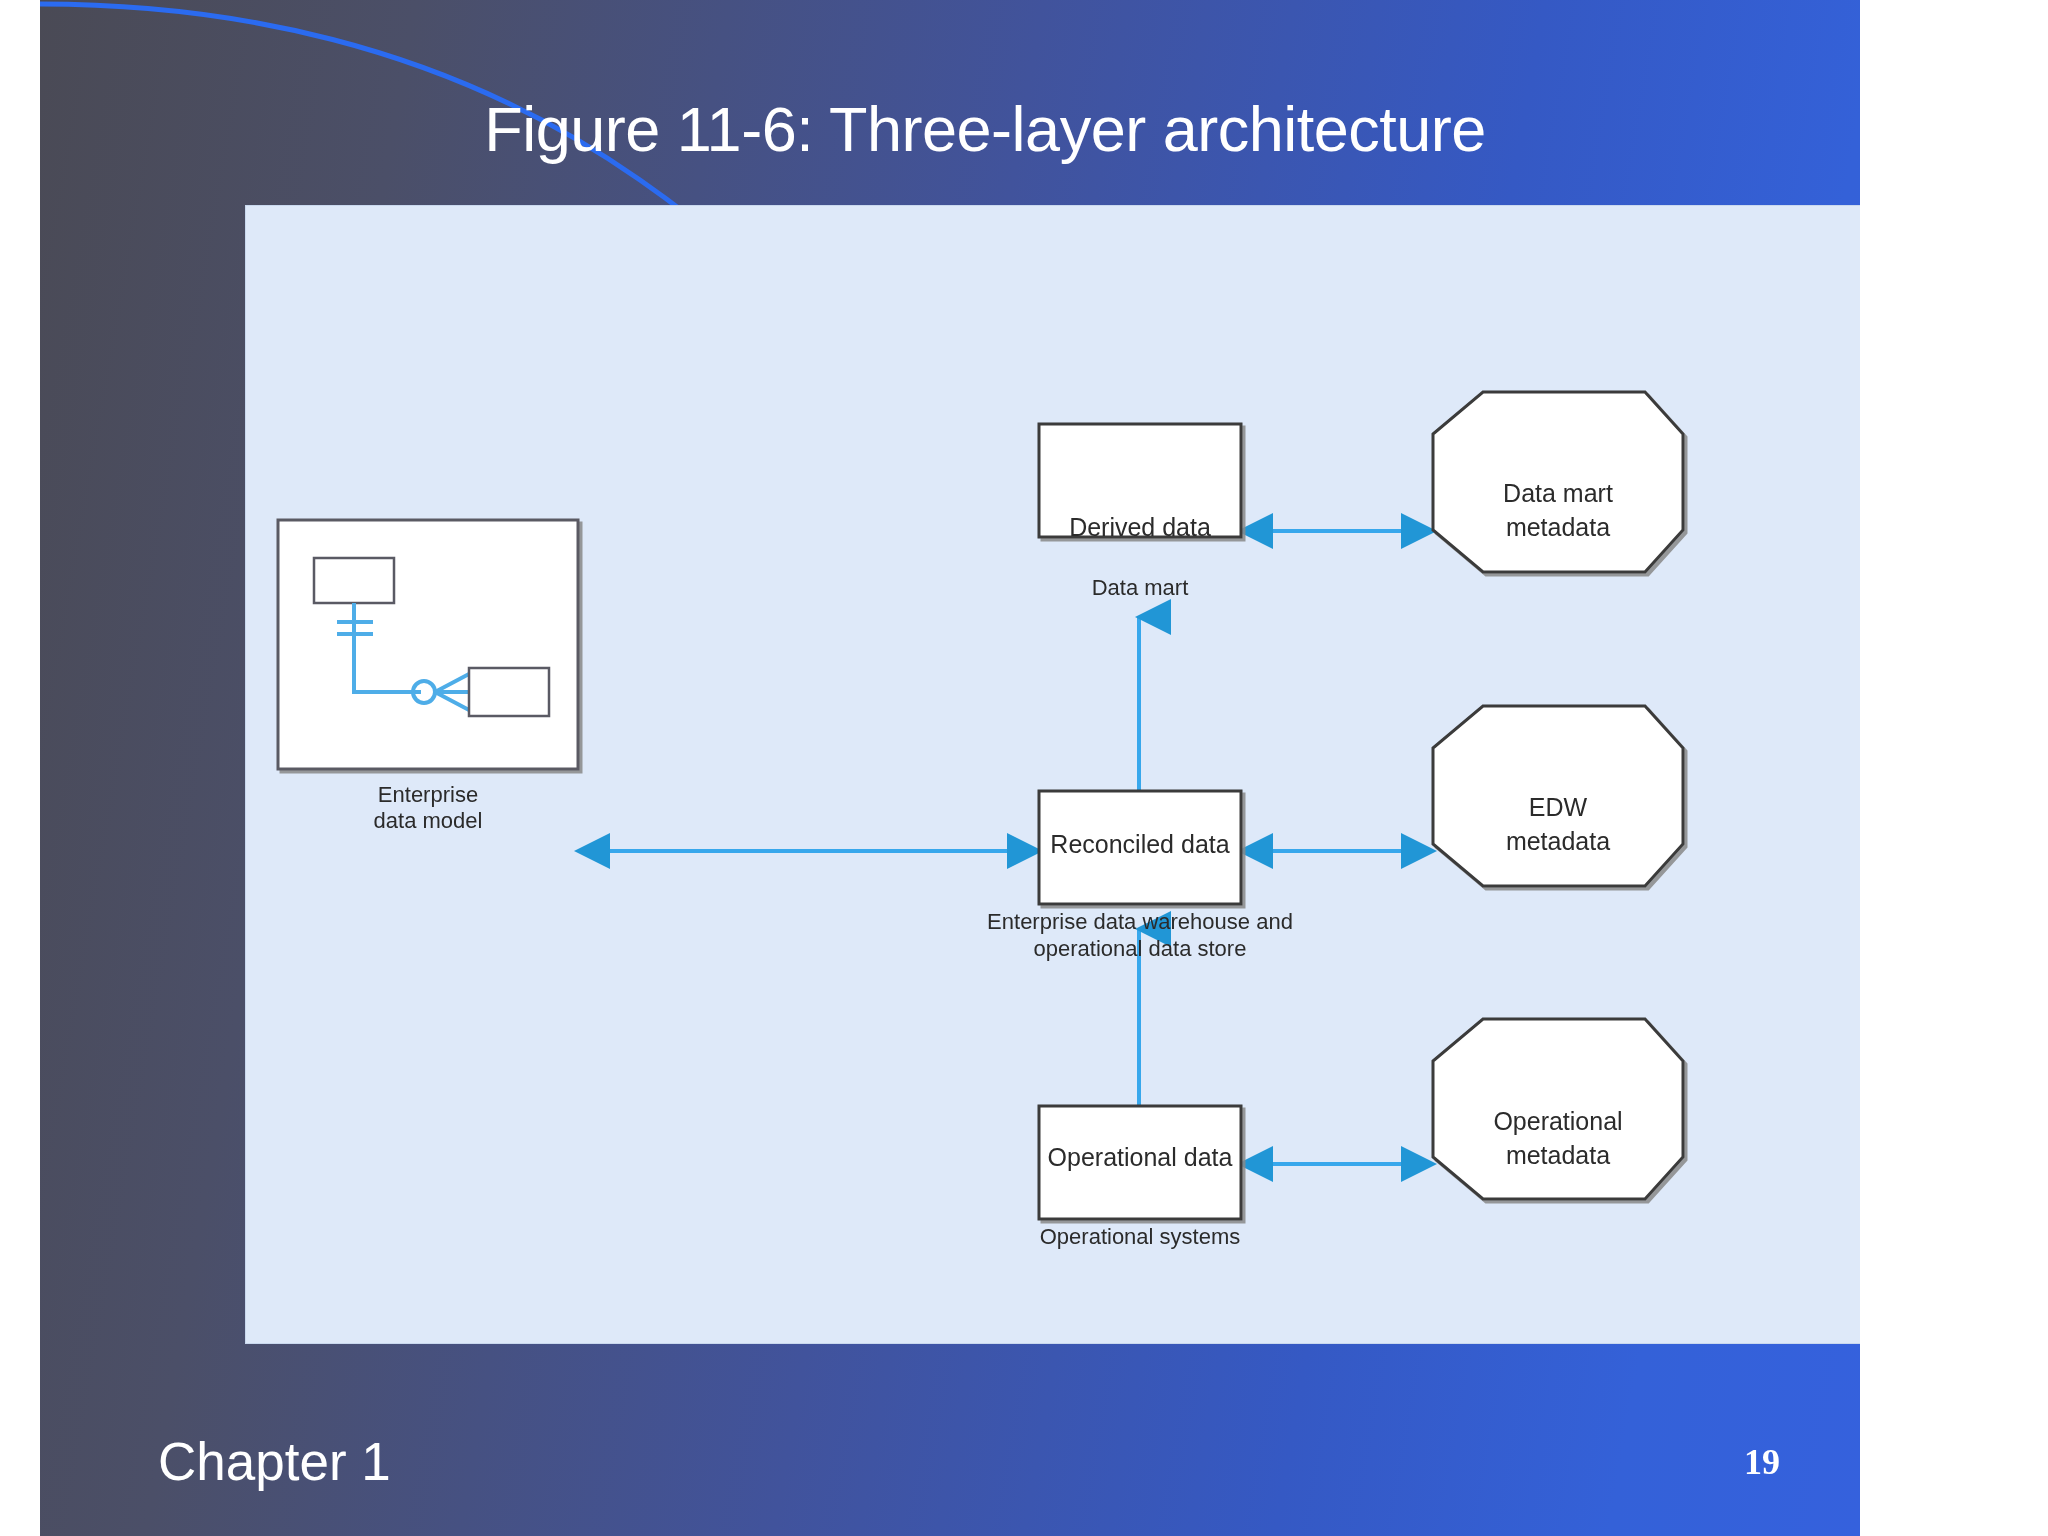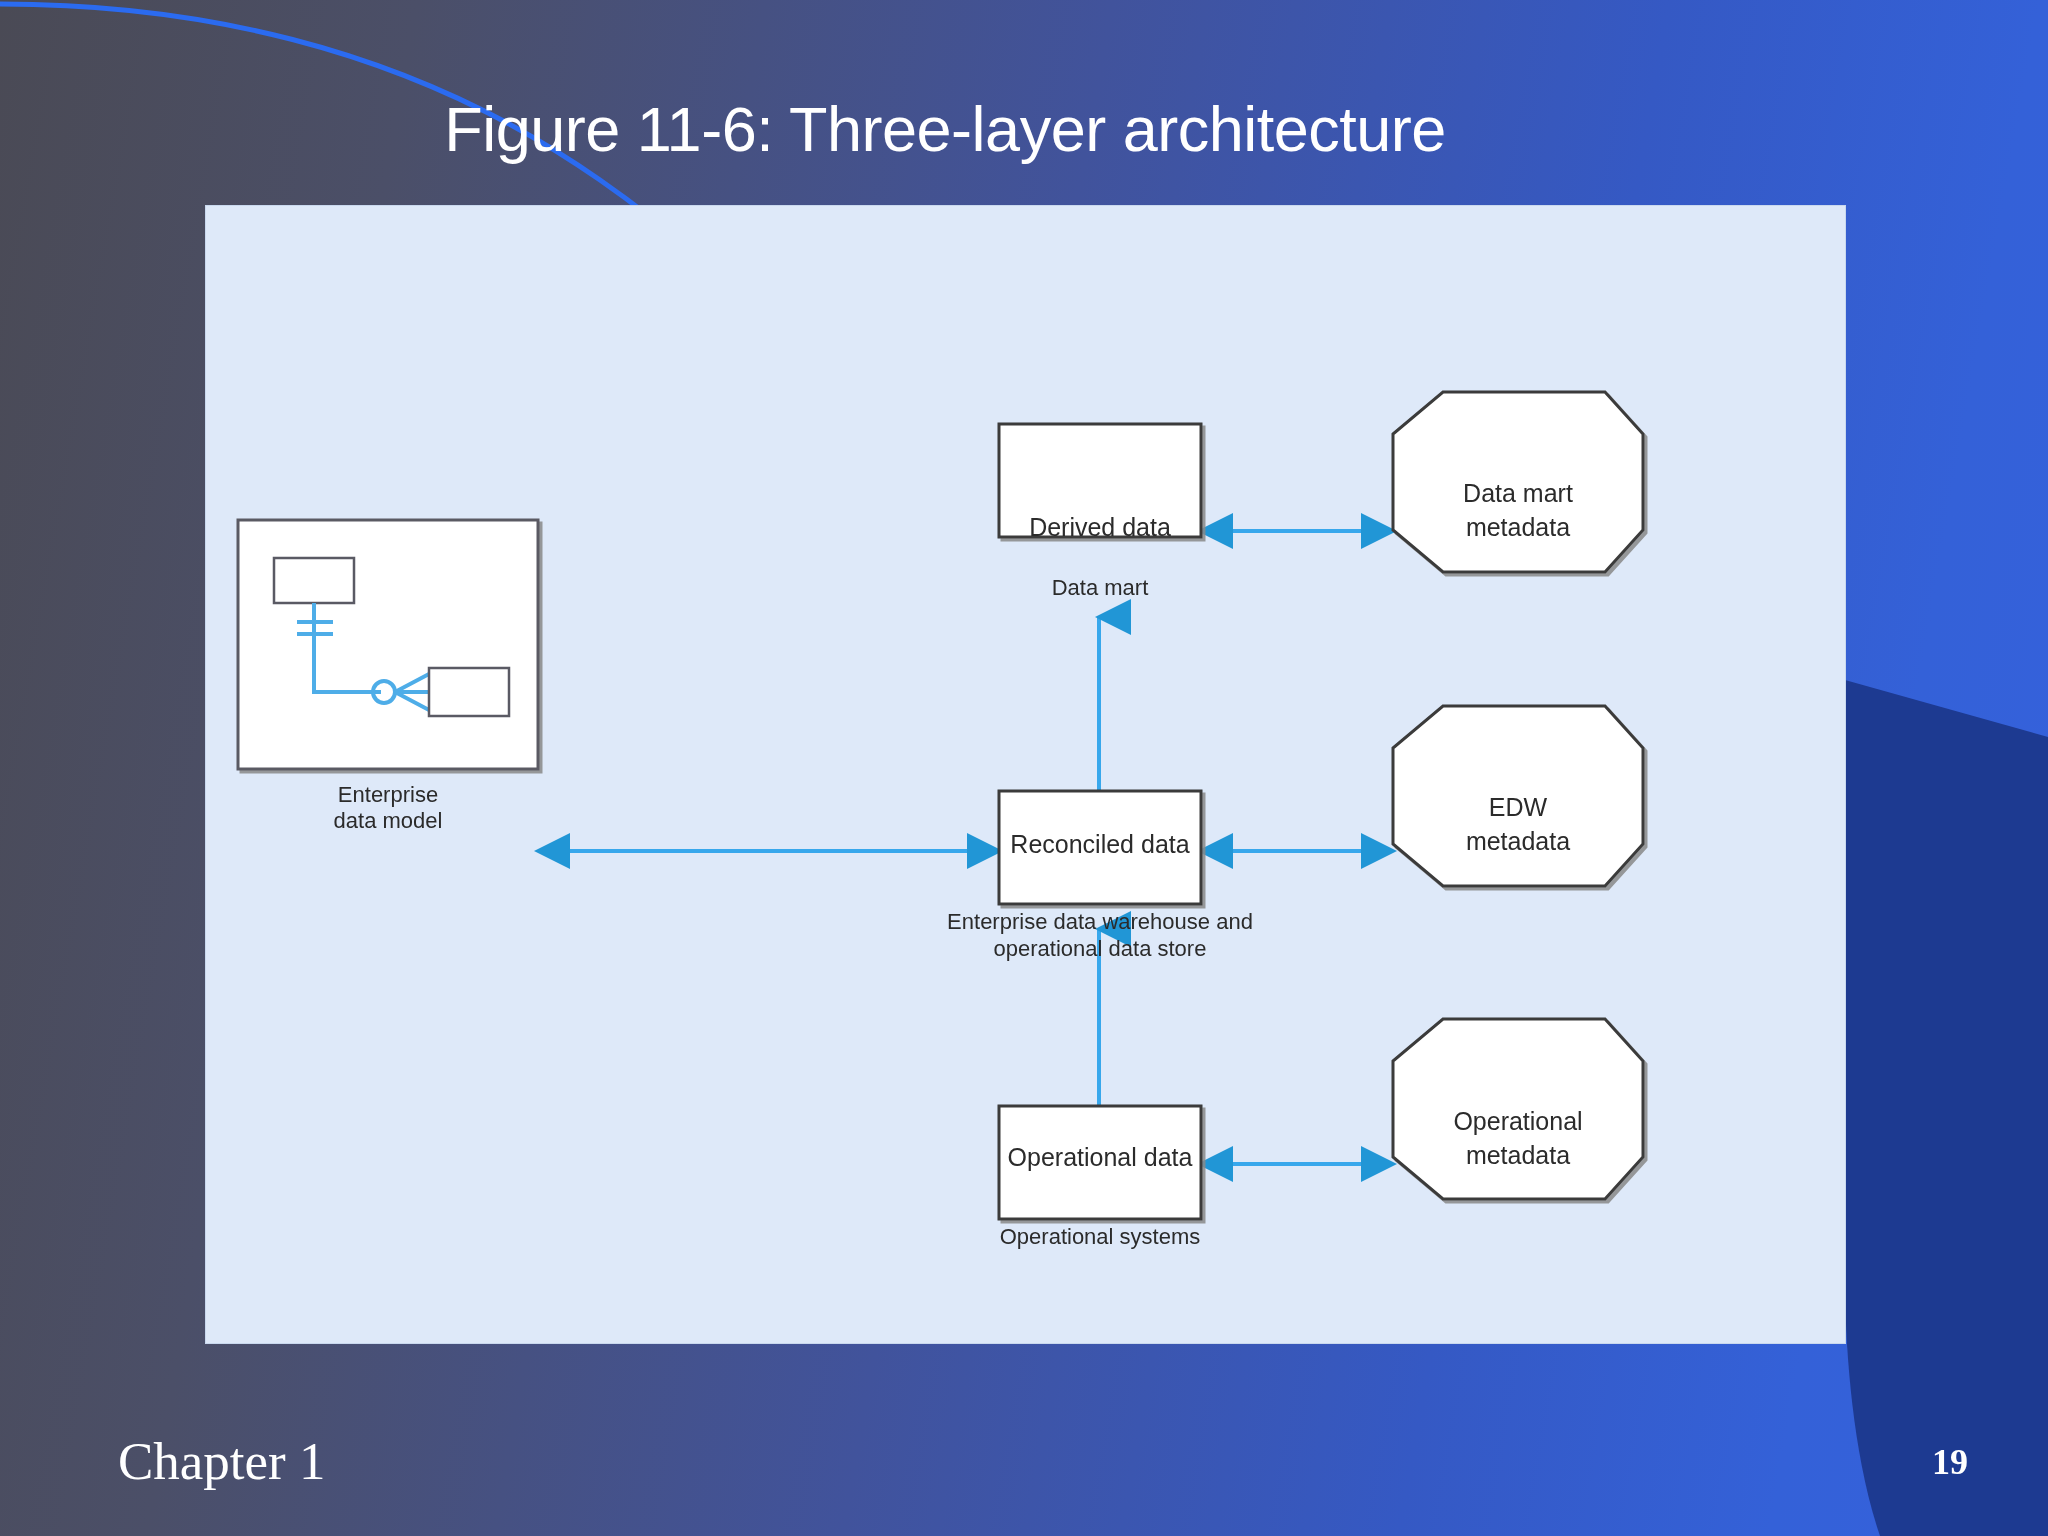--- a/index.html
+++ b/index.html
@@ -3,23 +3,24 @@
 <meta charset="utf-8">
 <style>
   * { box-sizing: border-box; margin: 0; padding: 0; }
   html, body {
     width: 2048px; height: 1536px;
     overflow: hidden;
     font-family: "Liberation Sans", sans-serif;
   }
   #slide {
     position: relative;
-    width: 2048px; height: 1536px;
+    width: 1820px; height: 1536px;
     background: linear-gradient(100deg, #4a4a55 0%, #4b4f68 18%, #41539c 48%, #3559c4 72%, #3461d8 88%, #3561dd 100%);
     overflow: hidden;
+    margin-left: 40px;
   }
   
   #bg-deco {
     position: absolute; left: 0; top: 0;
     width: 2048px; height: 1536px;
     pointer-events: none;
   }
   
   #slide-title {
     position: absolute;
@@ -51,21 +52,21 @@
   .caption-label {
     font-family: "Liberation Sans", sans-serif;
     font-size: 22px;
     fill: #2b2b2b;
   }
   
   #footer-chapter {
     position: absolute;
     left: 118px; bottom: 48px;
     color: #ffffff;
-    font-family: Liberation Serif, serif;
+    font-family: Liberation Sans, sans-serif;
     font-size: 53px;
     line-height: 1;
   }
   #footer-pagenum {
     position: absolute;
     right: 80px; bottom: 56px;
     color: #ffffff;
     font-family: "Liberation Serif", serif;
     font-size: 36px;
     line-height: 1;

